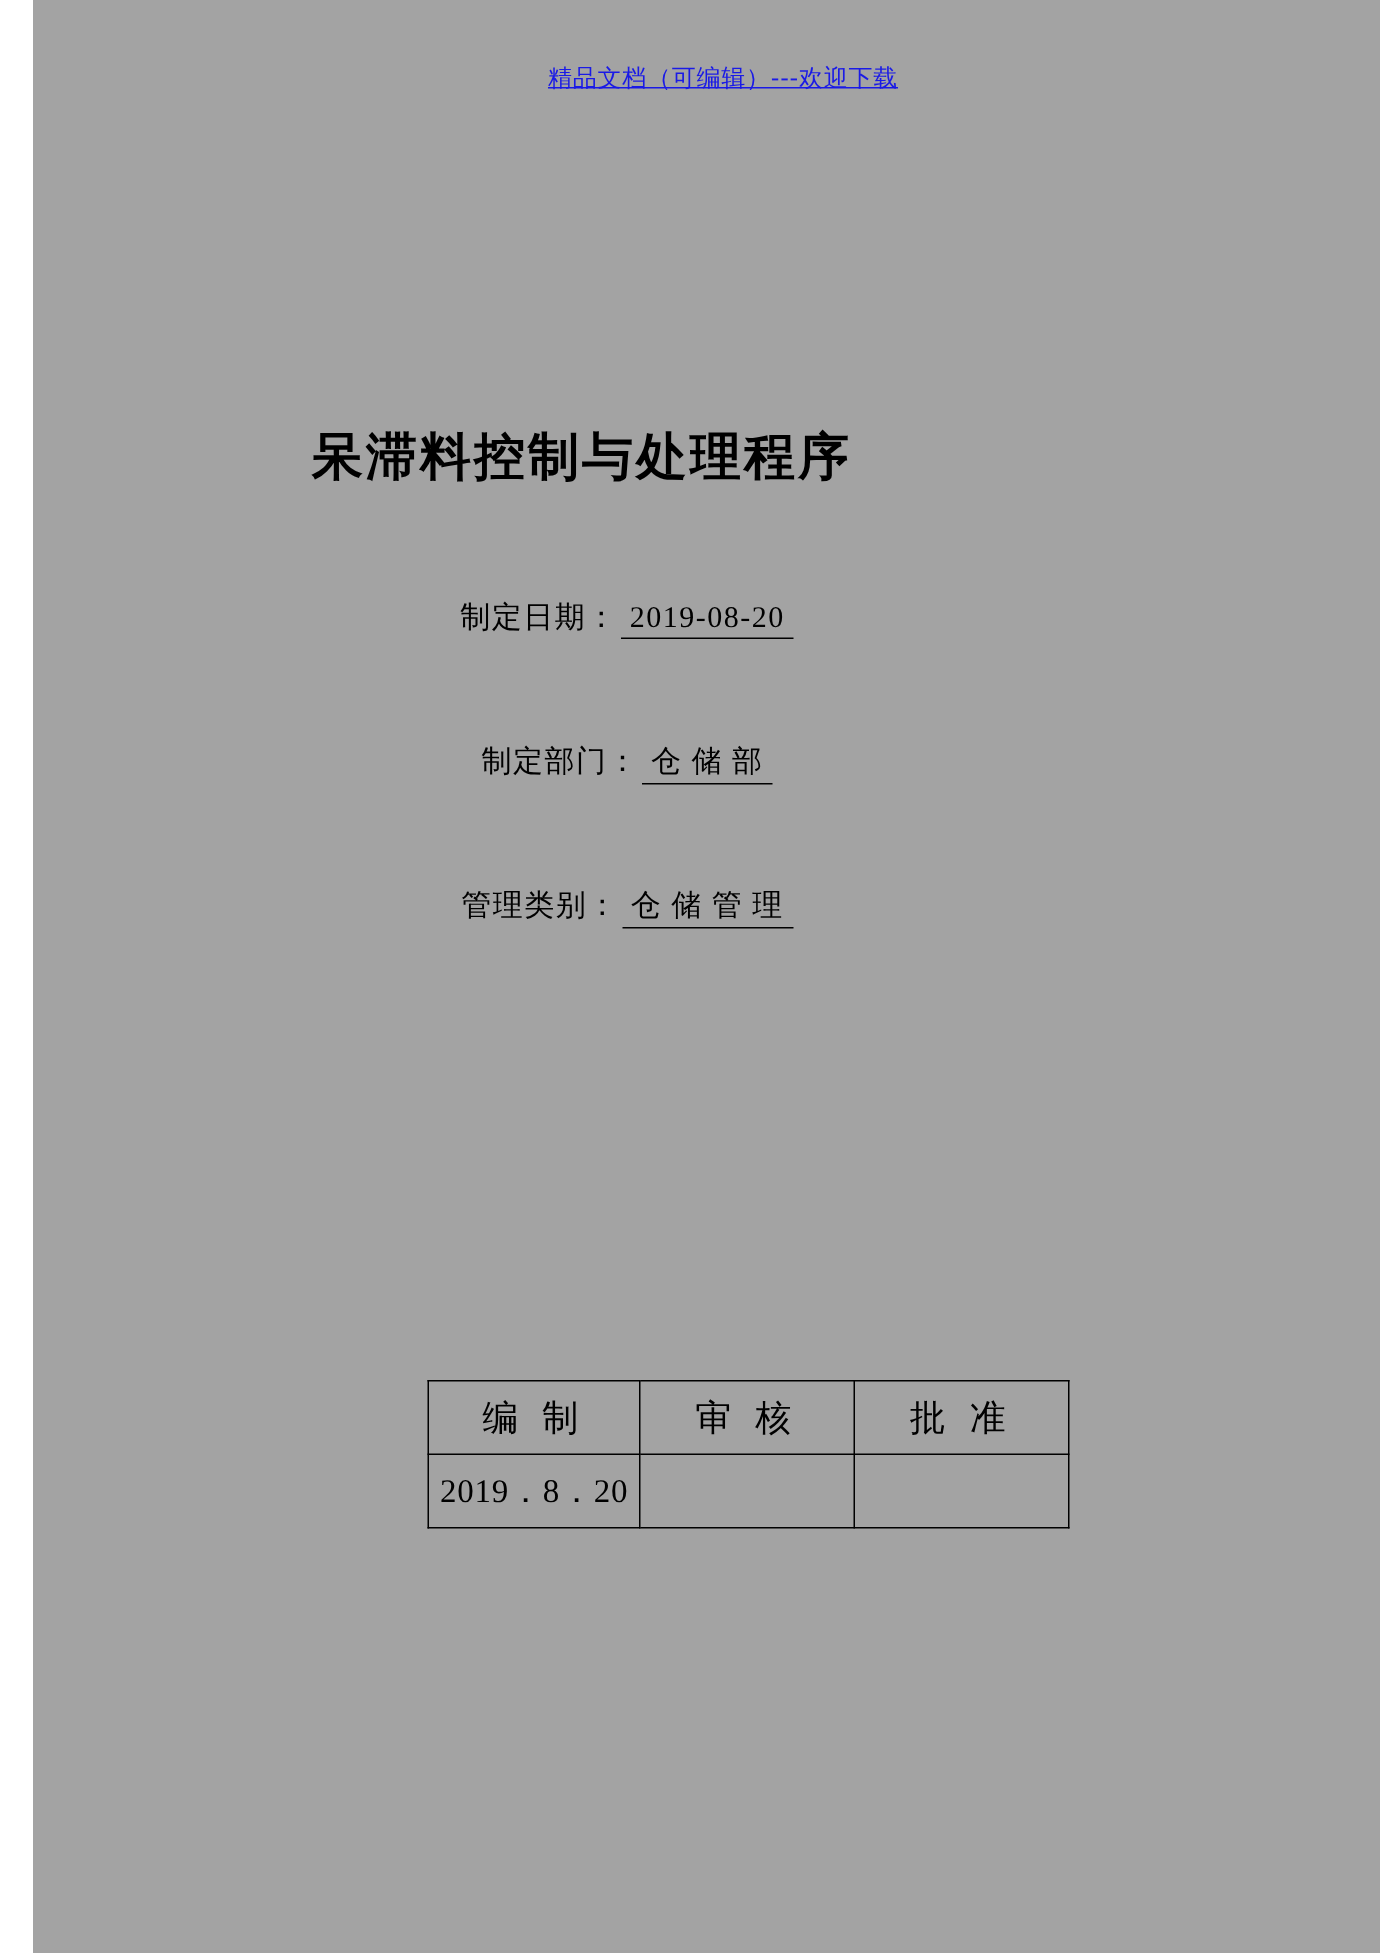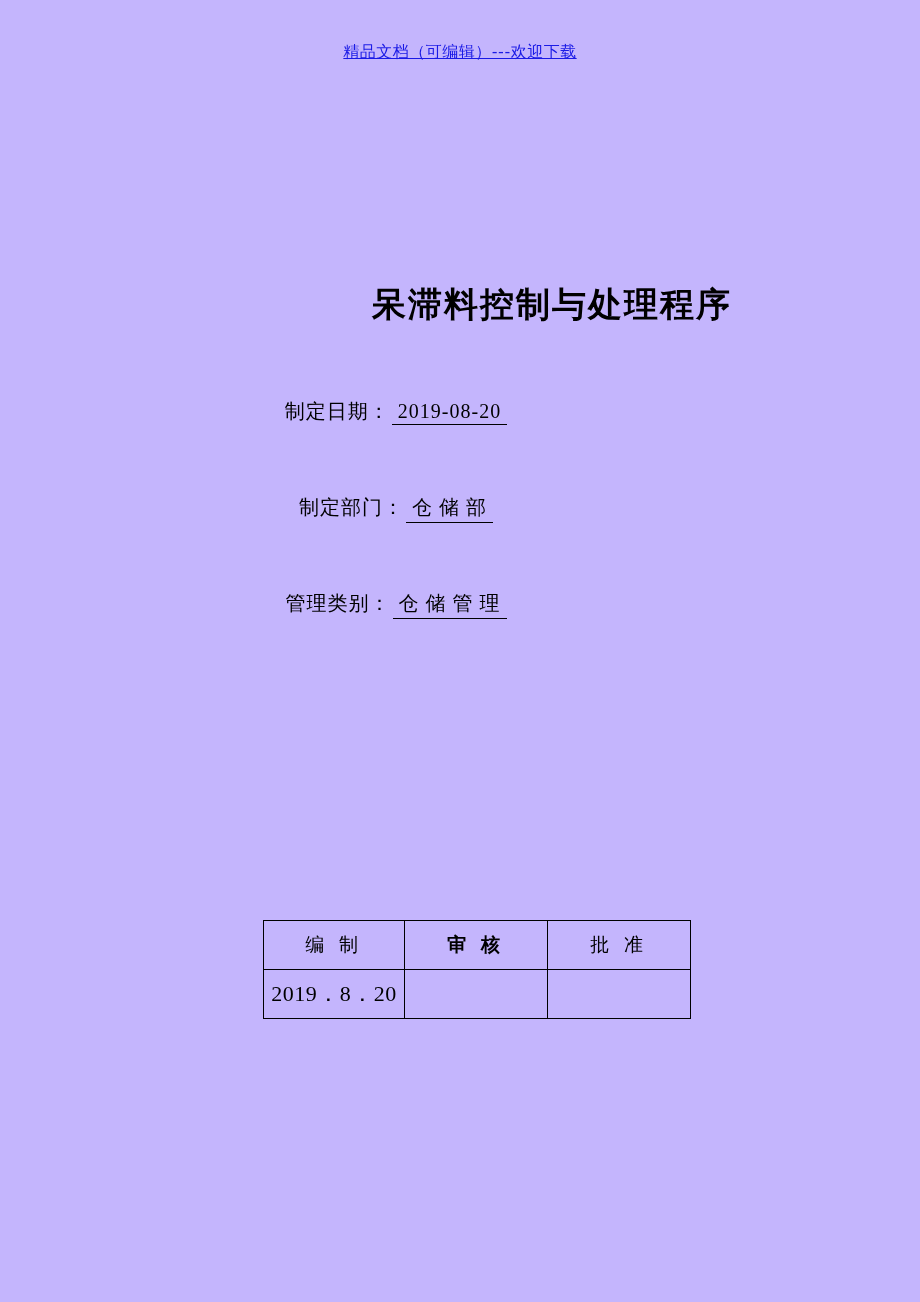--- a/index.html
+++ b/index.html
@@ -12,21 +12,22 @@
     height: 1302px;
     position: relative;
     font-family: "Liberation Serif", serif;
     color: #000000;
     overflow: hidden;
   }
 
   .page {
     position: absolute;
     inset: 0;
-    background: #c4b5fd;
+    background: #a3a3a3;
+    margin-left: 22px;
   }
 
   
   .header-banner {
     position: absolute;
     top: 42px;
     left: 0;
     width: 920px;
     text-align: center;
   }
@@ -37,21 +38,21 @@
     font-family: "DejaVu Sans", sans-serif;
     letter-spacing: 0.5px;
   }
 
   
   .doc-title {
     position: absolute;
     top: 282px;
     left: 0;
     width: 732px;
-    text-align: right;
+    text-align: center;
     font-family: Liberation Sans, sans-serif;
     font-weight: bold;
     font-size: 34px;
     letter-spacing: 2px;
     color: #000;
   }
 
   
   .meta-row {
     position: absolute;
@@ -89,24 +90,24 @@
     border: 1px solid #000000;
     height: 48px;
     text-align: center;
     vertical-align: middle;
     font-size: 19px;
     font-family: "Liberation Serif", serif;
     letter-spacing: 2px;
     padding: 0;
   }
   .sig-table td.col1 { width: 140px; }
-  .sig-table td.col2 { width: 142px; font-weight: bold; }
+  .sig-table td.col2 { width: 142px; }
   .sig-table td.col3 { width: 142px; }
   .sig-table tr.head td {
-    font-size: 19px;
+    font-size: 24px;
     letter-spacing: 5px;
   }
   .sig-table tr.name td,
   .sig-table tr.date td {
     height: 48px;
   }
   .sig-table .name-cell { letter-spacing: 1px; font-size: 19px; }
   .sig-table .date-cell { letter-spacing: 0.5px; font-size: 22px; }
 </style>
 </head>

